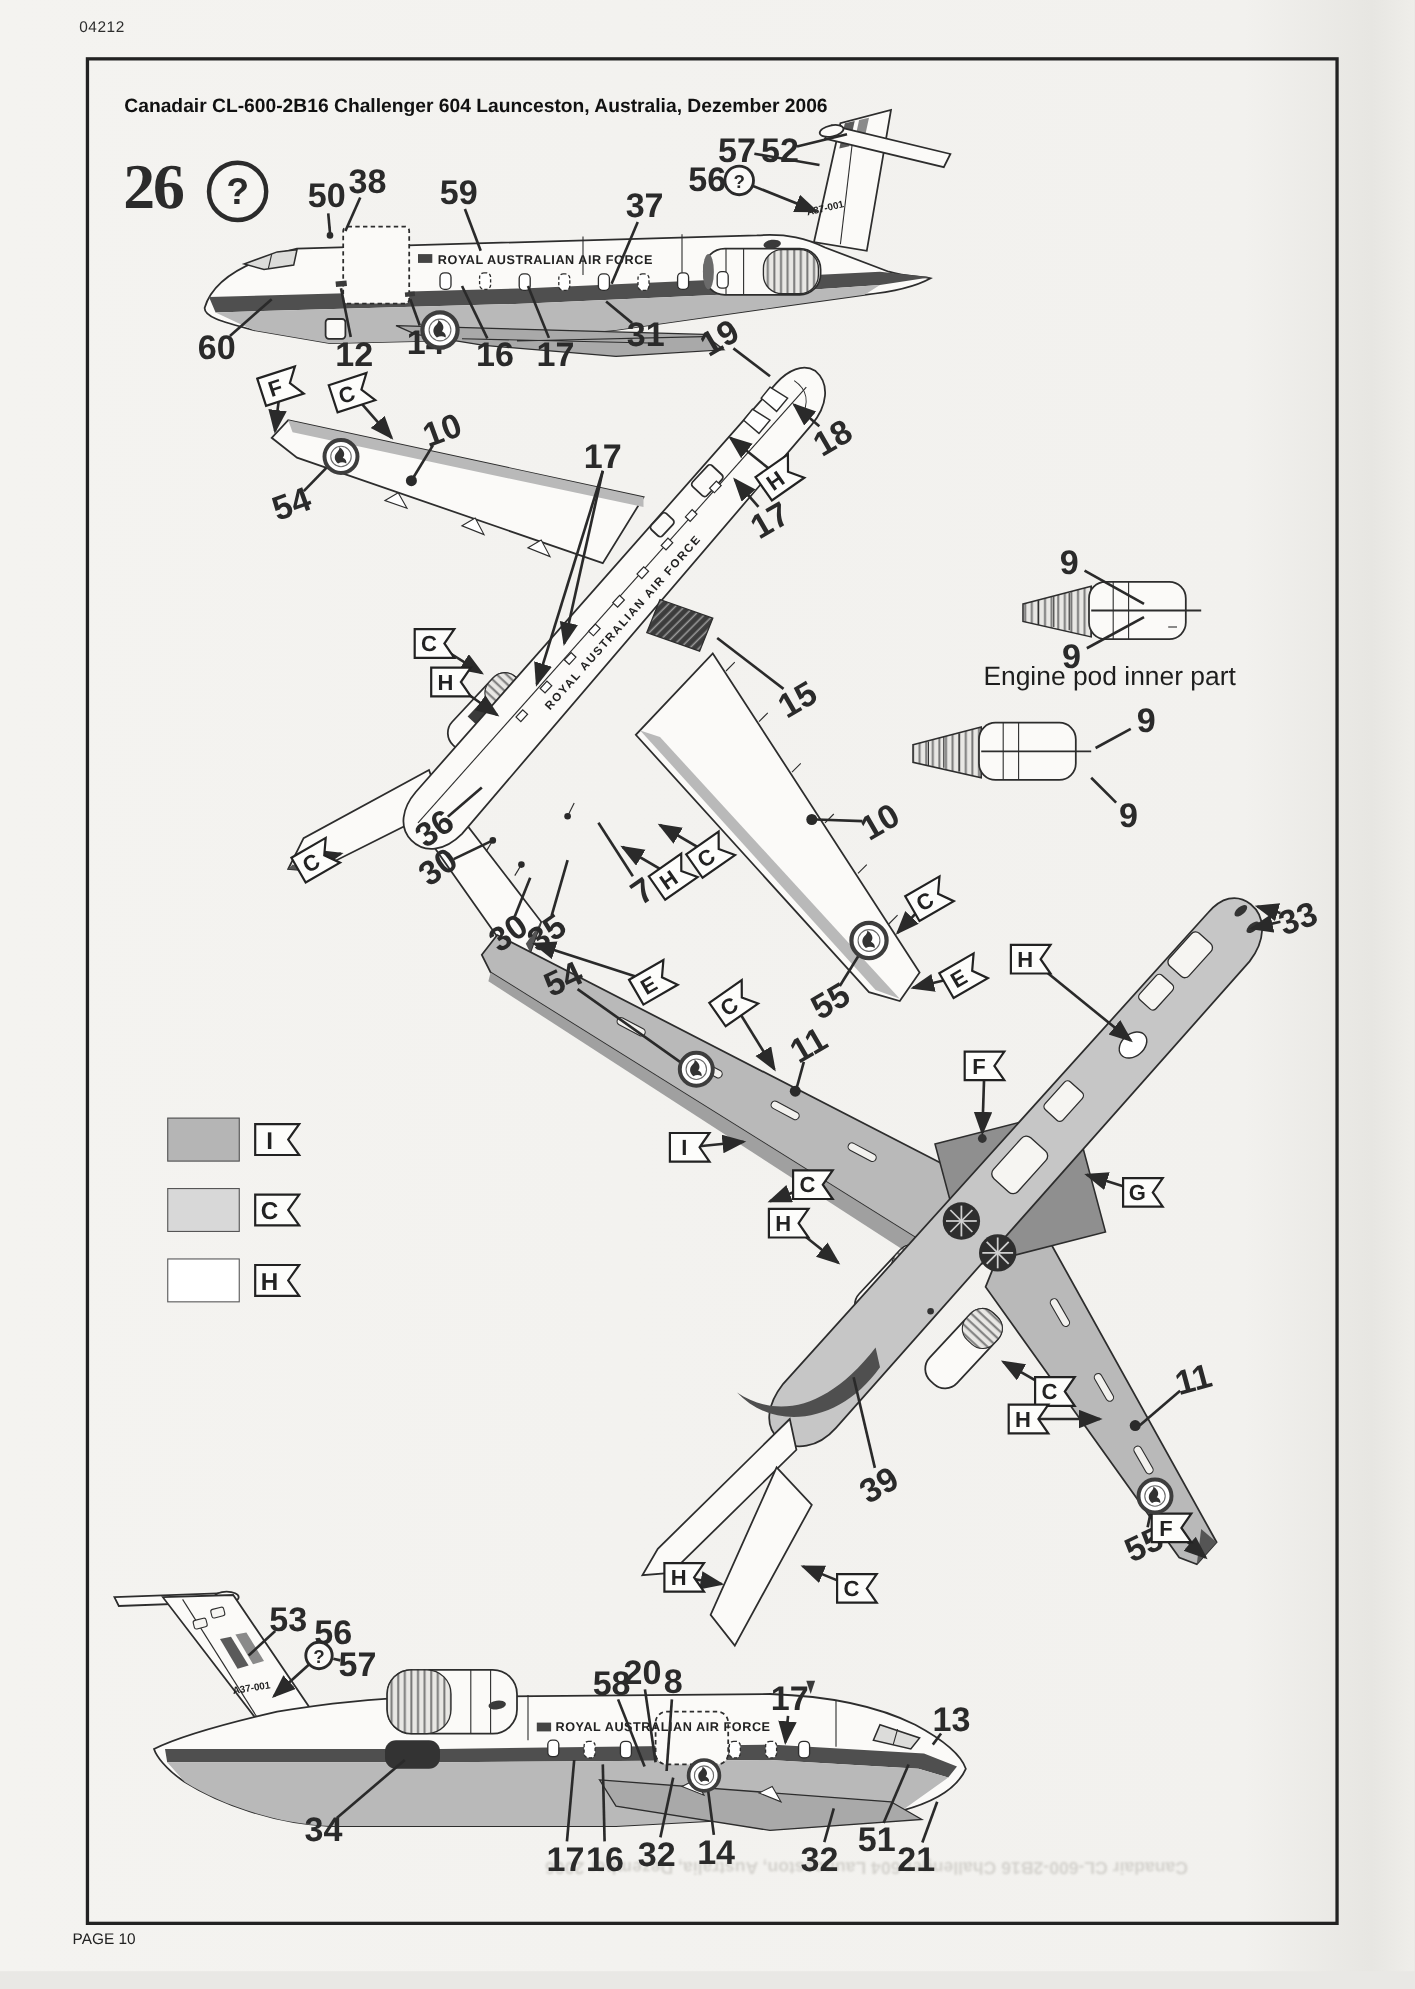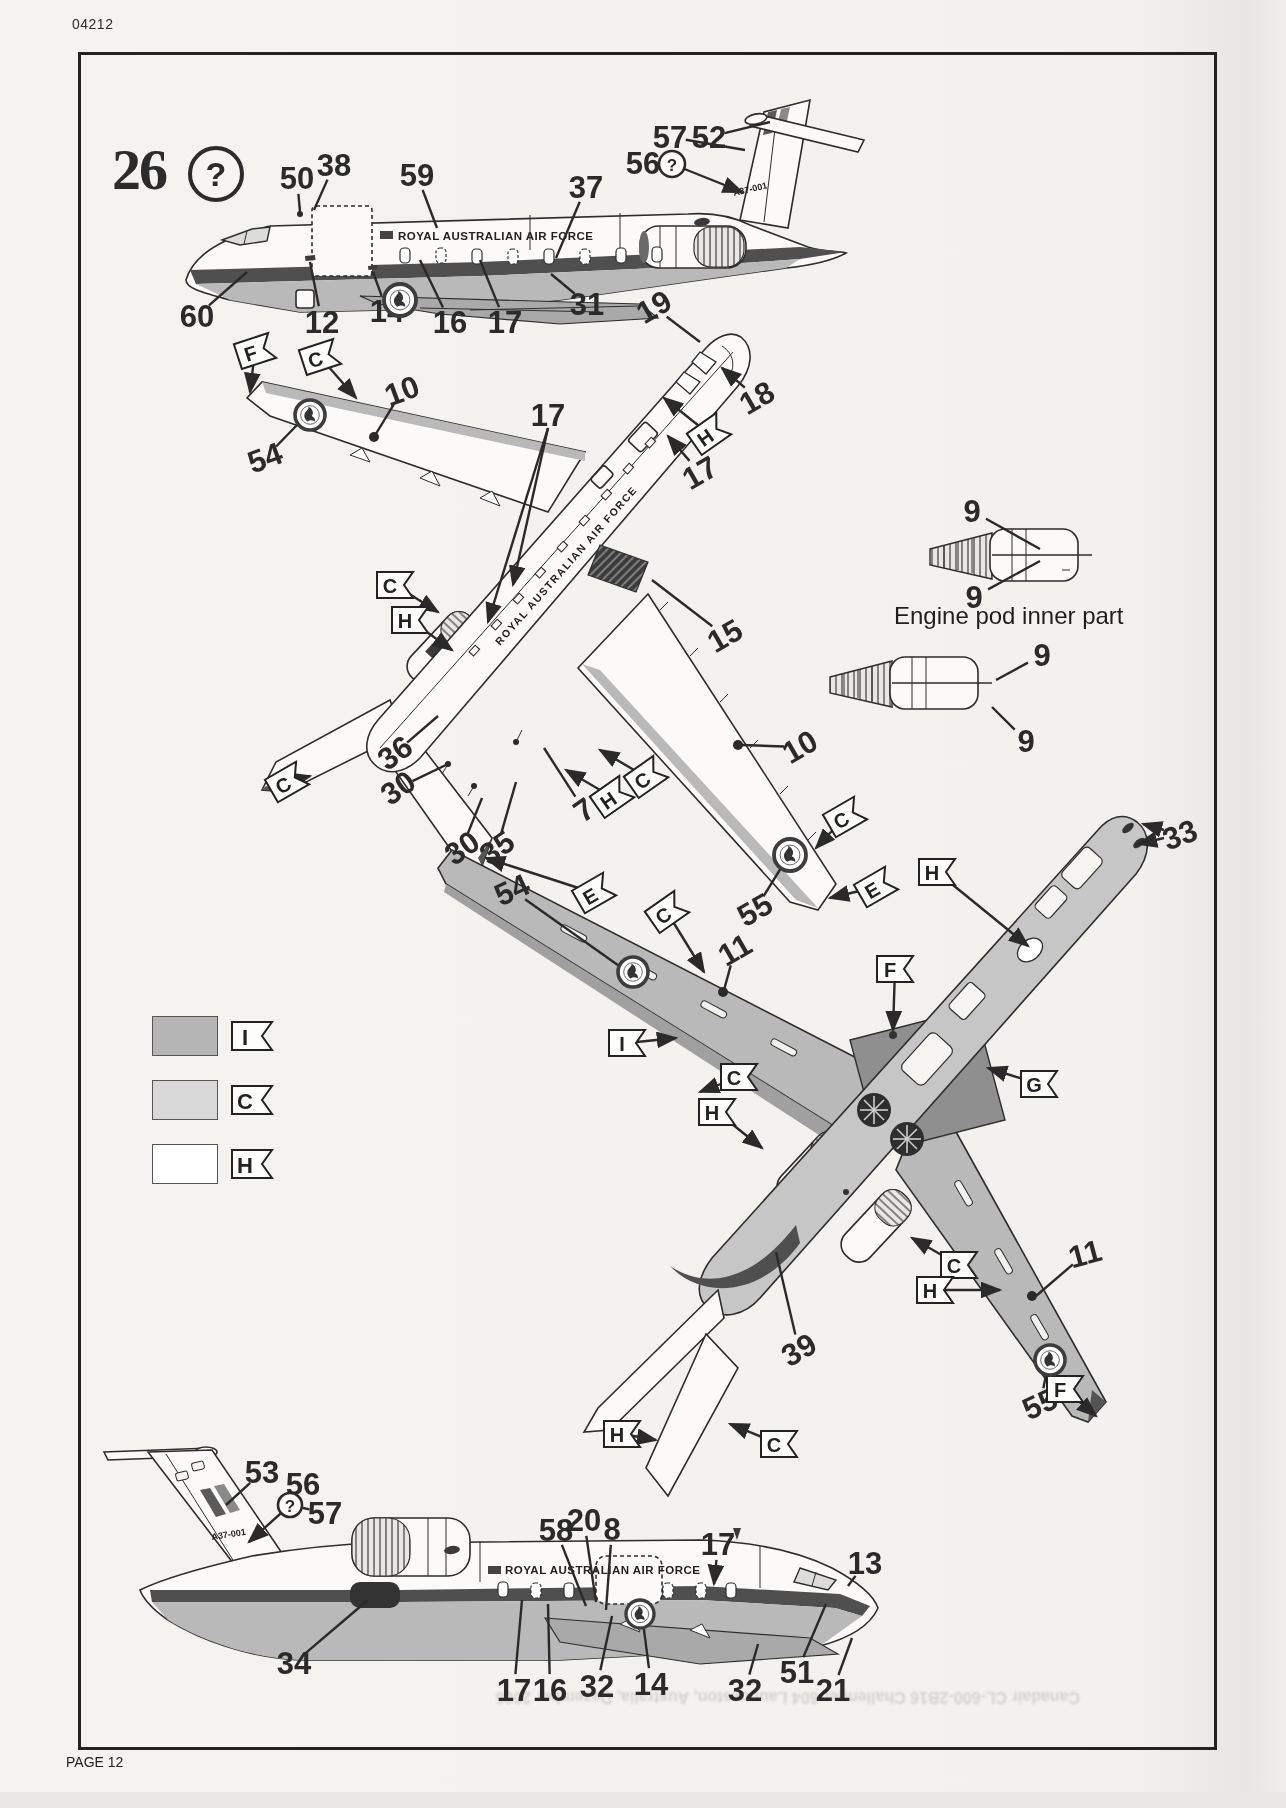--- a/index.html
+++ b/index.html
@@ -23,20 +23,21 @@
   svg .flagletter{font-family:"Liberation Sans",sans-serif;font-size:20px;font-weight:bold;fill:#222;}
   svg .titles{font-family:"Liberation Sans",sans-serif;font-weight:bold;fill:#222;}
 </style>
 </head>
 <body>
 
 <div class="page">
 
   <div class="kit-number">04212</div>
   <div class="sheet-border"></div>
+  <div class="sheet-title">Canadair CL-600-2B16 Challenger 604 Launceston, Australia, Dezember 2006</div>
   <div class="step-number">26</div>
   <div class="help-badge">?</div>
   <div class="engine-pod-note">Engine pod inner part</div>
   <div class="legend" id="legend">
       <div class="legend-row">
         <div class="legend-swatch" style="background: rgb(181, 181, 181);"></div>
         <svg width="44" height="32">
           <polygon points="2,2 42,2 32,16 42,30 2,30" fill="#fdfdfb" stroke="#222" stroke-width="2"></polygon>
           <text x="15" y="17" text-anchor="middle" dominant-baseline="central" style="font:bold 22px &quot;Liberation Sans&quot;,sans-serif;fill:#222">I</text>
         </svg>
@@ -50,21 +51,21 @@
       </div>
       <div class="legend-row">
         <div class="legend-swatch" style="background: rgb(255, 255, 255);"></div>
         <svg width="44" height="32">
           <polygon points="2,2 42,2 32,16 42,30 2,30" fill="#fdfdfb" stroke="#222" stroke-width="2"></polygon>
           <text x="15" y="17" text-anchor="middle" dominant-baseline="central" style="font:bold 22px &quot;Liberation Sans&quot;,sans-serif;fill:#222">H</text>
         </svg>
       </div>
     </div>
   <div class="ghost-title">Canadair CL-600-2B16 Challenger 604 Launceston, Australia, Dezember 2006</div>
-  <div class="page-footer">PAGE 12</div>
+  <div class="page-footer">PAGE 10</div>
 
   <svg class="art" width="1286" height="1808" viewBox="0 0 1286 1808">
     <defs>
       <marker id="arr" markerWidth="10" markerHeight="8" refX="8" refY="3.5" orient="auto">
         <path d="M0,0 L9,3.5 L0,7 Z" fill="#2a2a2a"></path>
       </marker>
       <pattern id="hatV" width="6" height="6" patternUnits="userSpaceOnUse">
         <rect width="6" height="6" fill="#e8e7e4"></rect>
         <line x1="2" y1="0" x2="2" y2="6" stroke="#777" stroke-width="1.8"></line>
       </pattern>

